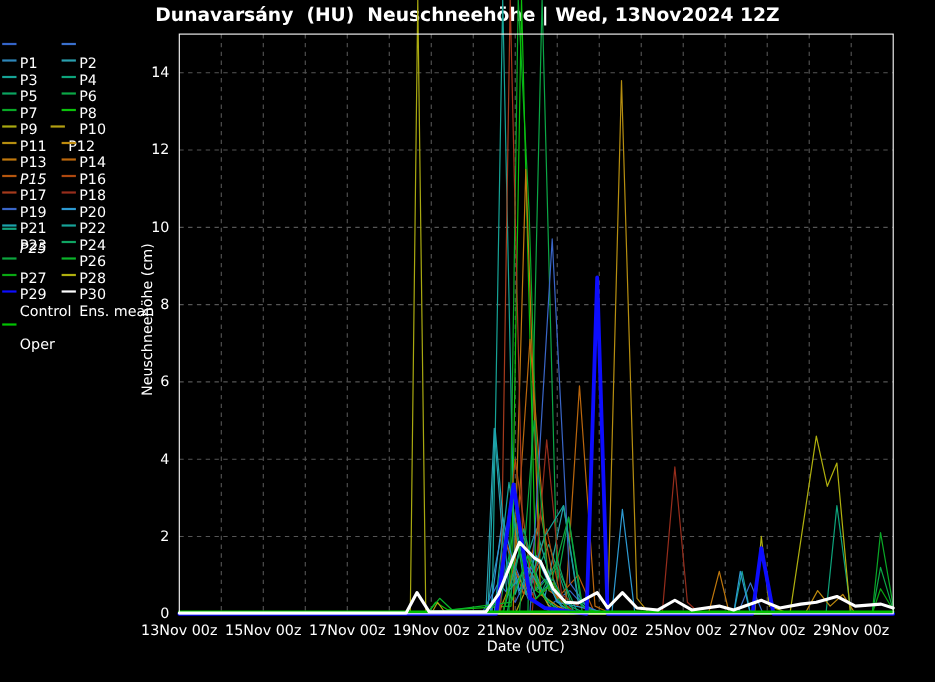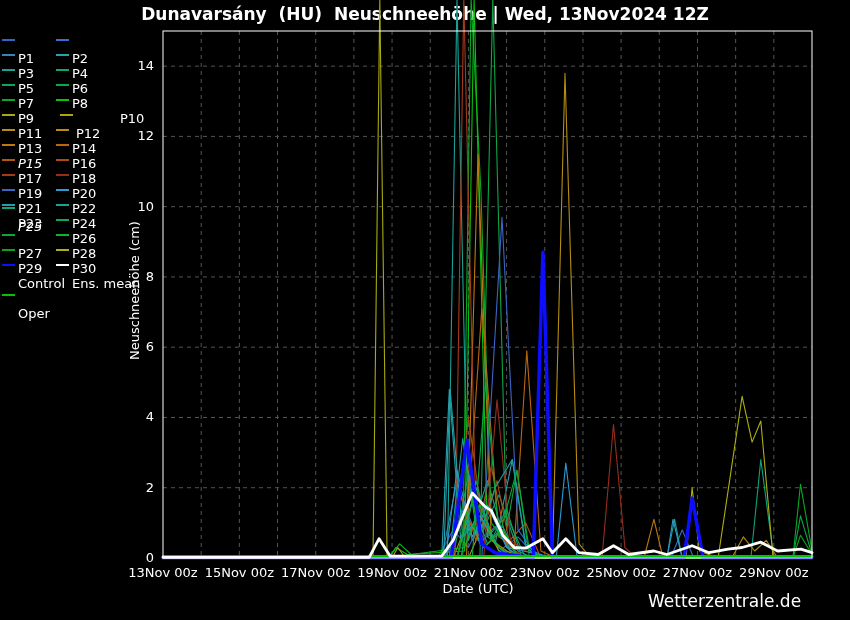--- a/index.html
+++ b/index.html
@@ -102,25 +102,25 @@
         <span class="leg-label">P4</span>
       </div>
       <div class="leg-item" style="left: 54px; top: 30px;">
         <span class="leg-swatch" style="background: rgb(13, 163, 123);"></span>
         <span class="leg-label">P6</span>
       </div>
       <div class="leg-item" style="left: 54px; top: 45px;">
         <span class="leg-swatch" style="background: rgb(11, 167, 70);"></span>
         <span class="leg-label">P8</span>
       </div>
-      <div class="leg-item" style="left: 54px; top: 60px; gap: 48px;">
+      <div class="leg-item" style="left: 54px; top: 60px;">
         <span class="leg-swatch" style="background: rgb(11, 194, 11);"></span>
         <span class="leg-label">P10</span>
       </div>
-      <div class="leg-item" style="left: 58px; top: 75px;">
+      <div class="leg-item" style="left: 44px; top: 75px;">
         <span class="leg-swatch" style="background: rgb(179, 160, 17);"></span>
         <span class="leg-label">P12</span>
       </div>
       <div class="leg-item" style="left: 54px; top: 90px;">
         <span class="leg-swatch" style="background: rgb(189, 138, 14);"></span>
         <span class="leg-label">P14</span>
       </div>
       <div class="leg-item" style="left: 54px; top: 105px;">
         <span class="leg-swatch" style="background: rgb(187, 103, 13);"></span>
         <span class="leg-label">P16</span>
@@ -237,14 +237,13 @@
         <text x="315.7058823529412" y="577">17Nov 00z</text>
         <text x="392.05882352941177" y="577">19Nov 00z</text>
         <text x="468.4117647058824" y="577">21Nov 00z</text>
         <text x="544.7647058823529" y="577">23Nov 00z</text>
         <text x="621.1176470588235" y="577">25Nov 00z</text>
         <text x="697.4705882352941" y="577">27Nov 00z</text>
         <text x="773.8235294117648" y="577">29Nov 00z</text>
       </g>
     </svg>
   <div class="x-title">Date (UTC)</div>
-  <div class="footer-right">Wetterzentrale.de</div>
 </div>
 
 </body></html>

